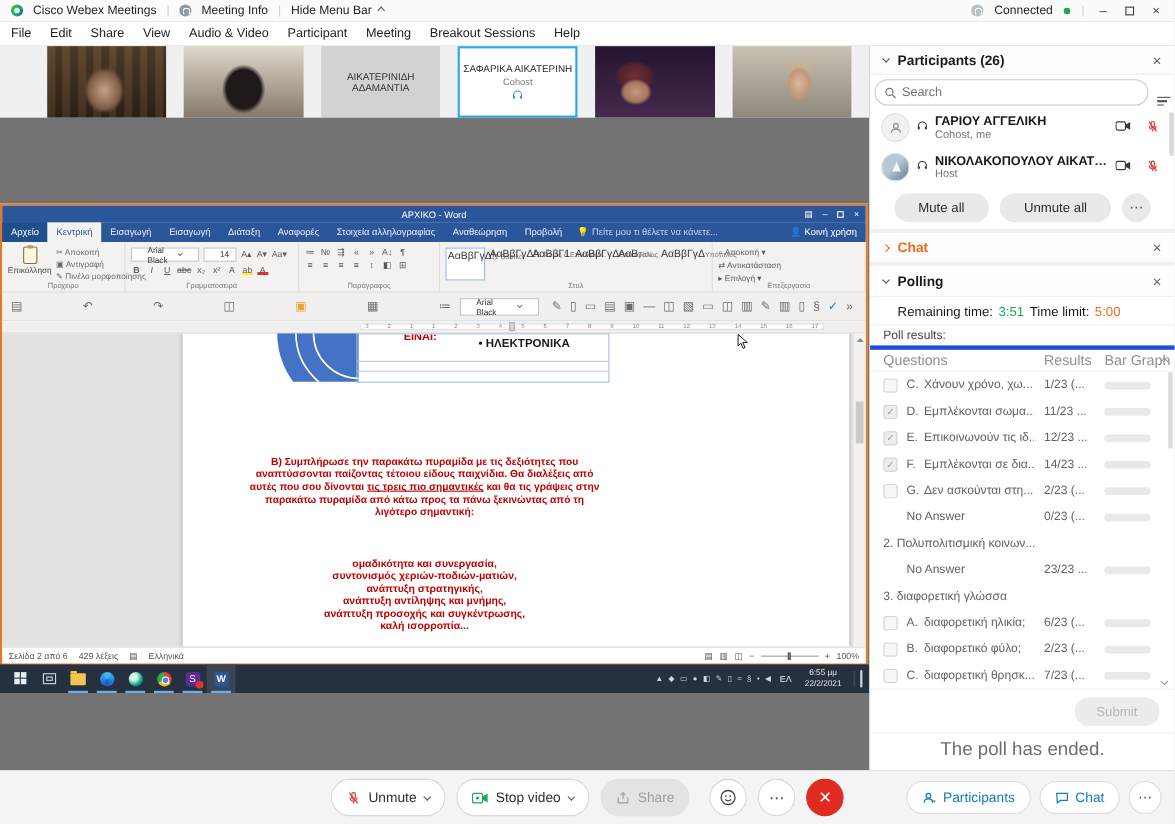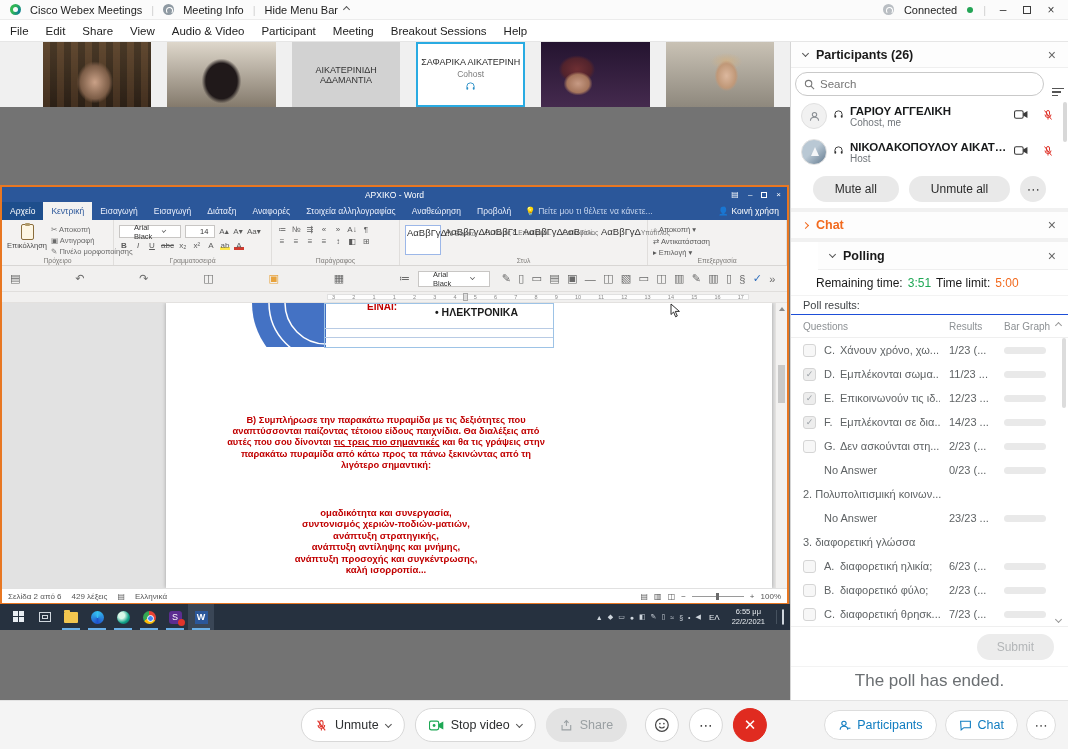--- a/index.html
+++ b/index.html
@@ -153,27 +153,27 @@
   .pname-col { flex:1; min-width:0; }
   .pname { font-size:11.5px; font-weight:bold; color:#17191a; white-space:nowrap; overflow:hidden; text-overflow:ellipsis; }
   .prole { font-size:10px; color:#70757a; }
   .prow-icons { display:flex; align-items:center; gap:14px; padding-right:4px; }
   .list-scroll { position:absolute; right:1px; top:4px; width:4px; height:40px; background:#d8d8d8; border-radius:2px; }
   .pbtns { height:42px; display:flex; align-items:center; justify-content:center; gap:10px; border-bottom:4px solid #f1f1f1; }
   .pill-gray { height:26px; border-radius:13px; background:#e9e9e9; display:flex; align-items:center; justify-content:center; font-size:12px; color:#2b2b2b; padding:0 22px; }
   .pill-gray.dots { width:26px; padding:0; font-size:13px; color:#555; }
   .chat-head { height:30px; border-bottom:4px solid #f1f1f1; }
   .chat-head .ptitle { color:var(--accent-orange); }
-  .poll-head { height:28px;margin-left:27px; }
+  .poll-head { height:28px; }
   .poll-body { flex:1; display:flex; flex-direction:column; position:relative; }
   .time-row { height:26px; display:flex; align-items:center; gap:5px; padding:0 25px; font-size:12px; color:#1a1a1a; border-bottom:1px solid #f3f3f3; }
   .t-green { color:var(--accent-green); }
   .t-orange { color:var(--accent-orange); }
   .results-label { height:18px; display:flex; align-items:center; padding:0 12px; font-size:11px; color:#3f4346; }
-  .ptable-head { height:24px; position:relative; border-top:1px solid #1d4ed8; border-bottom:1px solid #efefef; font-size:10px; color:#8d9194; display:flex; align-items:center; }
+  .ptable-head { height:24px; position:relative; border-top:4px solid #1d4ed8; border-bottom:1px solid #efefef; font-size:13px; color:#8d9194; display:flex; align-items:center; }
   .col-q { position:absolute; left:12px; }
   .col-r { position:absolute; left:158px; }
   .col-b { position:absolute; left:213px; }
   .head-arr { position:absolute; right:7px; top:8px; }
   .prows { height:288px; position:relative; }
   .prow { height:24px; display:flex; align-items:center; font-size:11px; color:#5f6365; position:relative; }
   .cb { width:13px; height:13px; border:1px solid #d5d5d5; border-radius:3px; background:#f7f7f7; margin-left:12px; flex-shrink:0; display:flex; align-items:center; justify-content:center; font-size:9px; color:#9aa0a6; }
   .cb.checked { background:#ededed; }
   .pletter { width:16px; margin-left:8px; flex-shrink:0; }
   .ptext { width:100px; white-space:nowrap; overflow:hidden; flex-shrink:0; }

